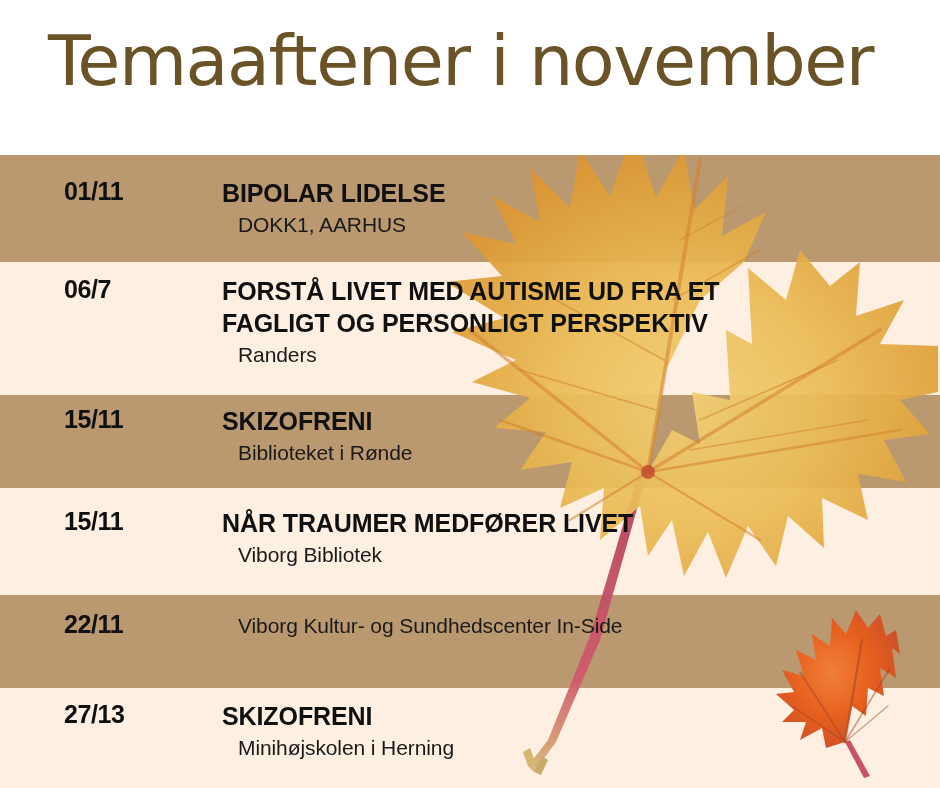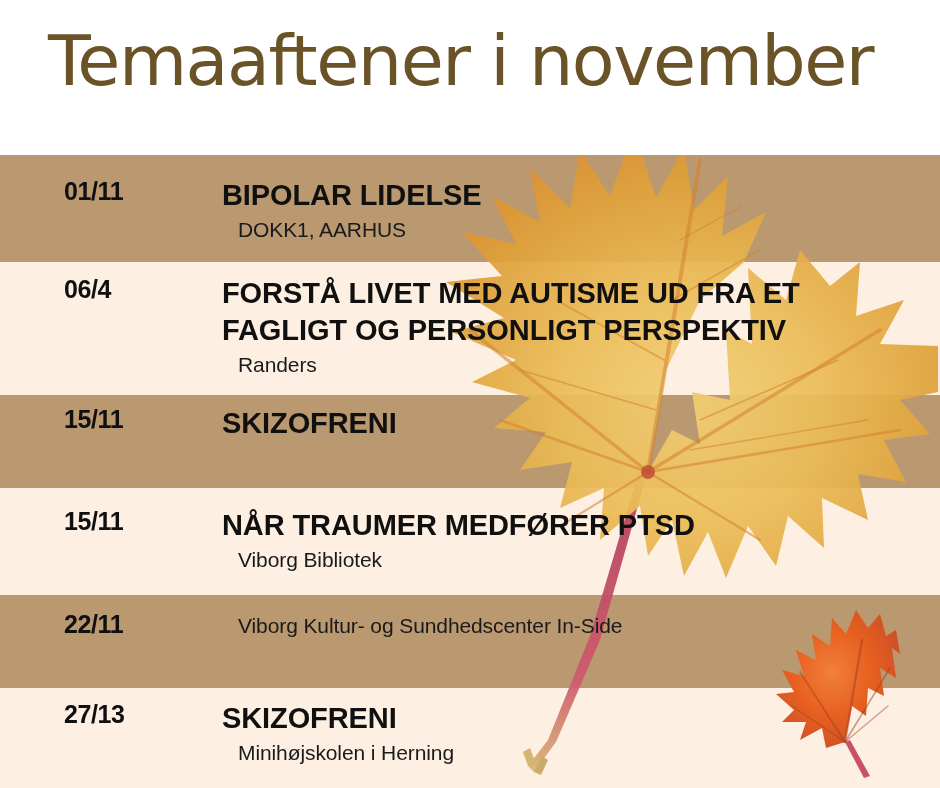--- a/index.html
+++ b/index.html
@@ -93,21 +93,21 @@
     letter-spacing: -0.4px;
     white-space: nowrap;
     text-align: center;
   }
   .row-body {
     position: absolute;
     left: 222px;
     right: 10px;
   }
   .row-title {
-    font-size: 29px;
+    font-size: 25px;
     font-weight: 700;
     color: #101010;
     letter-spacing: -0.1px;
     line-height: 1.28;
     white-space: pre-line;
   }
   .row-venue {
     font-size: 21px;
     font-weight: 400;
     color: #1a1a1a;
@@ -223,37 +223,38 @@
 
   <div class="rows" id="rows">
       <div class="row" style="top: 22px;">
         <div class="row-date">01/11</div>
         <div class="row-body">
           <div class="row-title">BIPOLAR LIDELSE</div>
           <div class="row-venue">DOKK1, AARHUS</div>
         </div>
       </div>
       <div class="row" style="top: 120px;">
-        <div class="row-date">06/4</div>
+        <div class="row-date">06/7</div>
         <div class="row-body">
           <div class="row-title">FORSTÅ LIVET MED AUTISME UD FRA ET
 FAGLIGT OG PERSONLIGT PERSPEKTIV</div>
           <div class="row-venue">Randers</div>
         </div>
       </div>
       <div class="row" style="top: 250px;">
         <div class="row-date">15/11</div>
         <div class="row-body">
           <div class="row-title">SKIZOFRENI</div>
+          <div class="row-venue">Biblioteket i Rønde</div>
         </div>
       </div>
       <div class="row" style="top: 352px;">
         <div class="row-date">15/11</div>
         <div class="row-body">
-          <div class="row-title">NÅR TRAUMER MEDFØRER PTSD</div>
+          <div class="row-title">NÅR TRAUMER MEDFØRER LIVET</div>
           <div class="row-venue">Viborg Bibliotek</div>
         </div>
       </div>
       <div class="row" style="top: 455px;">
         <div class="row-date">22/11</div>
         <div class="row-body">
           <div class="row-venue">Viborg Kultur- og Sundhedscenter In-Side</div>
         </div>
       </div>
       <div class="row" style="top: 545px;">

